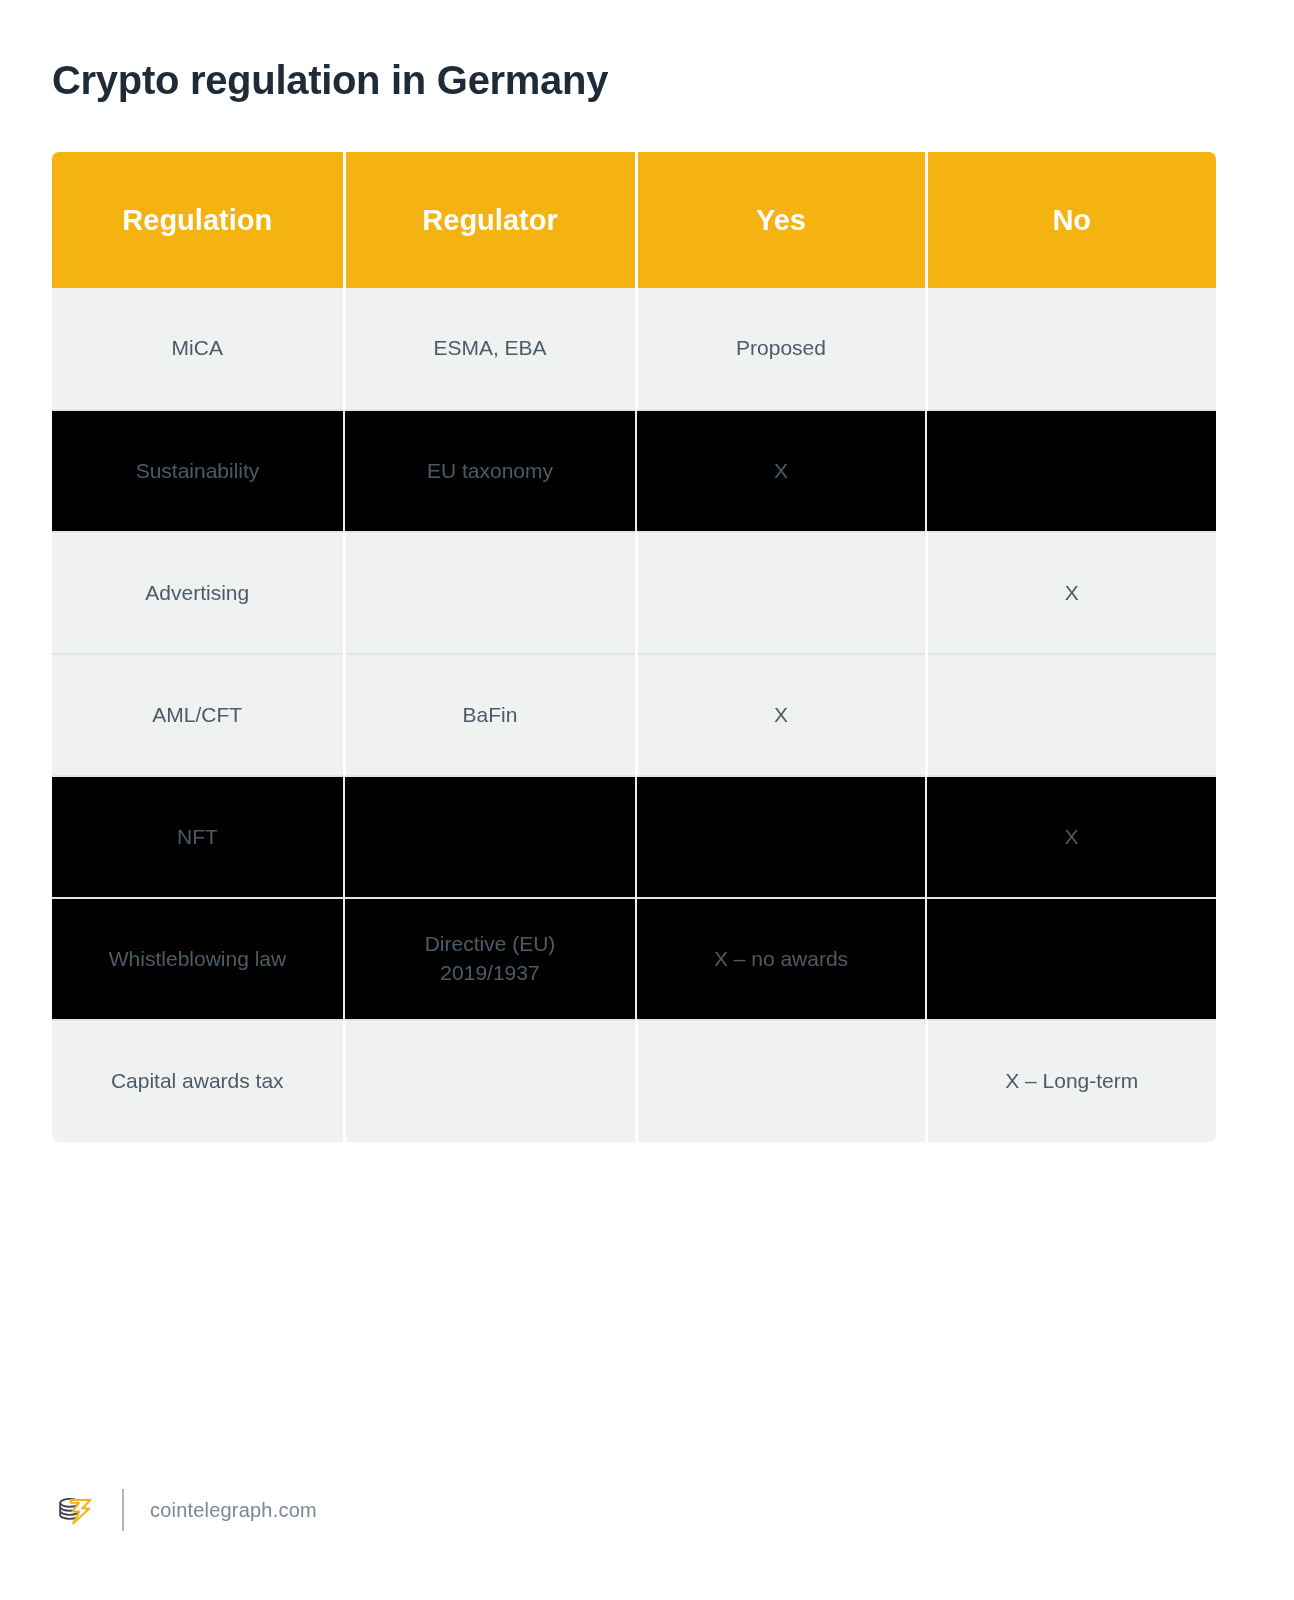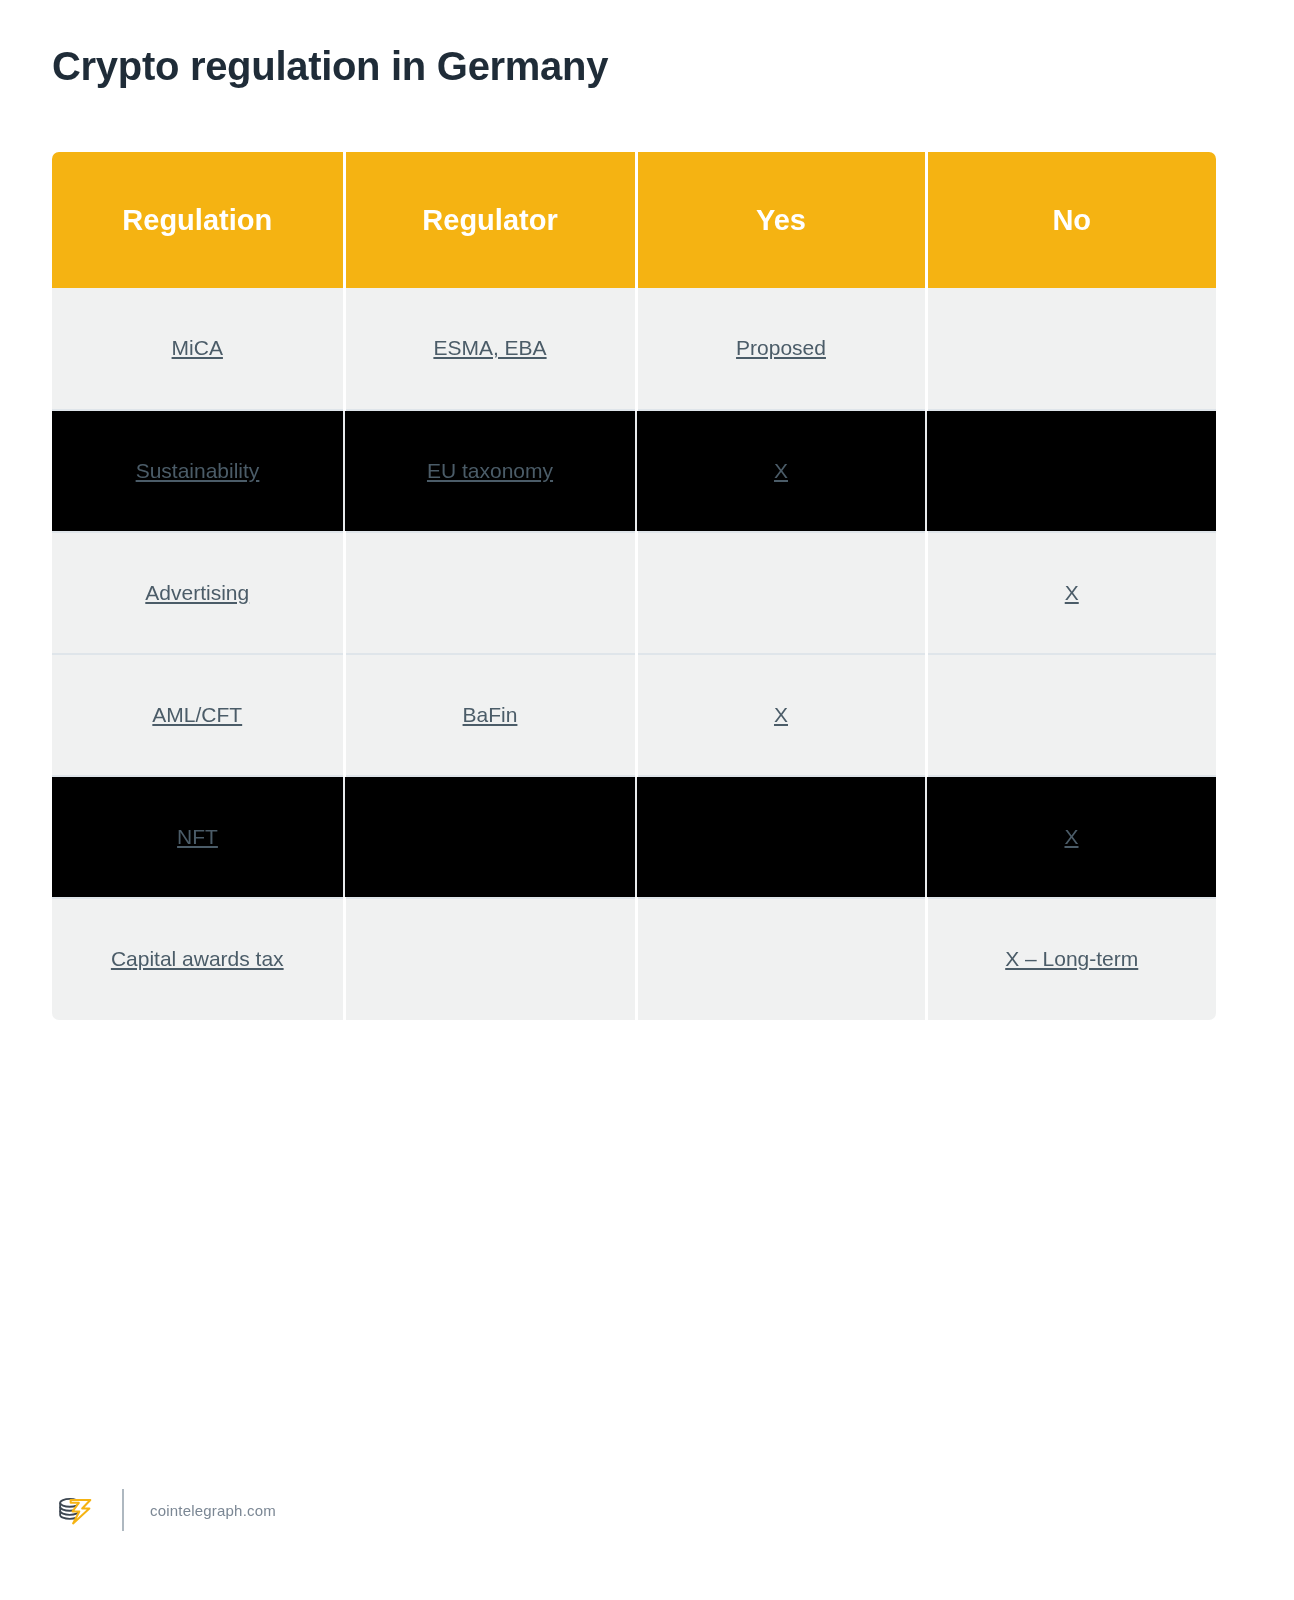--- a/index.html
+++ b/index.html
@@ -17,21 +17,21 @@
     width: 1294px;
     height: 1600px;
     background: #ffffff;
     overflow: hidden;
   }
 
   
   .page-title {
     position: absolute;
     left: 52px;
-    top: 42px;
+    top: 56px;
     font-size: 40px;
     font-weight: 700;
     letter-spacing: -0.3px;
     color: #1f2c38;
     line-height: 1.2;
     white-space: nowrap;
   }
 
   
   .table-wrap {
@@ -73,21 +73,20 @@
     height: 122px;
     text-align: center;
     vertical-align: middle;
     font-size: 21px;
     font-weight: 400;
     color: #4b5c68;
     line-height: 1.38;
     padding: 6px 20px;
     border-right: 3px solid #ffffff;
     border-bottom: 2px solid #dfe5ea;
-    text-decoration: underline;
   }
   .tbl tbody td:last-child { border-right: none; }
   .tbl tbody tr:last-child td { border-bottom: none; }
 
   
   .tbl tbody tr.shade td { background: #f0f1f1; }
   .tbl tbody tr.plain td { background: #000000; }
 
   
   .tbl tbody tr.plain td { border-right-color: #e8ebed; border-right-width: 2px; }
@@ -115,21 +114,21 @@
 
   .footer-divider {
     width: 2px;
     height: 42px;
     background: #aeb8c0;
     margin: 0 26px 0 24px;
     flex: 0 0 auto;
   }
 
   .footer-url {
-    font-size: 15px;
+    font-size: 20px;
     color: #7b8794;
     letter-spacing: 0.2px;
     white-space: nowrap;
   }
 </style>
 </head>
 <body>
 
 <div class="page">
 
@@ -201,20 +200,33 @@
           <tr class="plain">
             <td>
               <span class="ln">NFT</span>
             </td>
             <td class="empty"></td>
             <td class="empty"></td>
             <td>
               <span class="ln">X</span>
             </td>
           </tr>
+          <tr class="plain">
+            <td>
+              <span class="ln">Whistleblowing law</span>
+            </td>
+            <td>
+              <span class="ln">Directive (EU)</span>
+              <span class="ln">2019/1937</span>
+            </td>
+            <td>
+              <span class="ln">X – no awards</span>
+            </td>
+            <td class="empty"></td>
+          </tr>
           <tr class="shade">
             <td>
               <span class="ln">Capital awards tax</span>
             </td>
             <td class="empty"></td>
             <td class="empty"></td>
             <td>
               <span class="ln">X – Long-term</span>
             </td>
           </tr>

